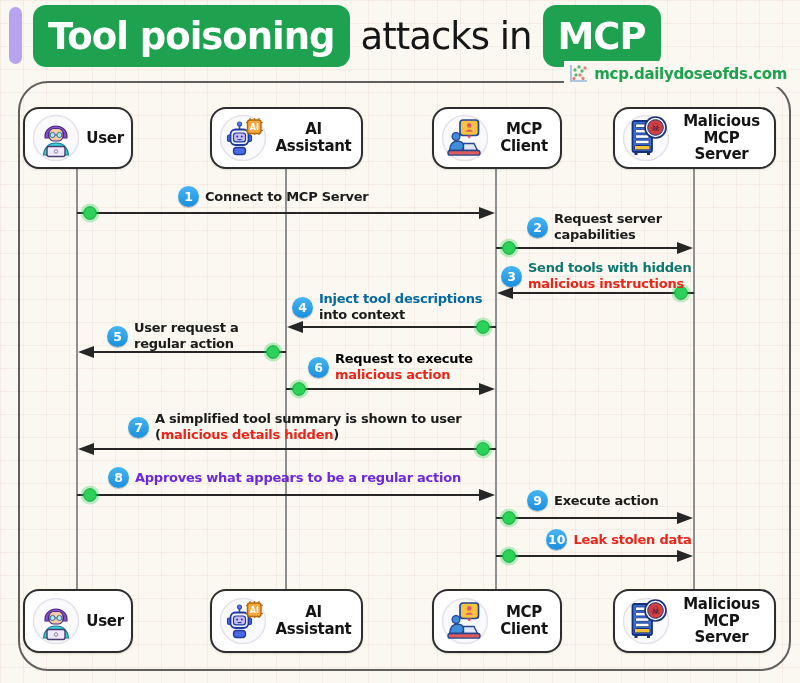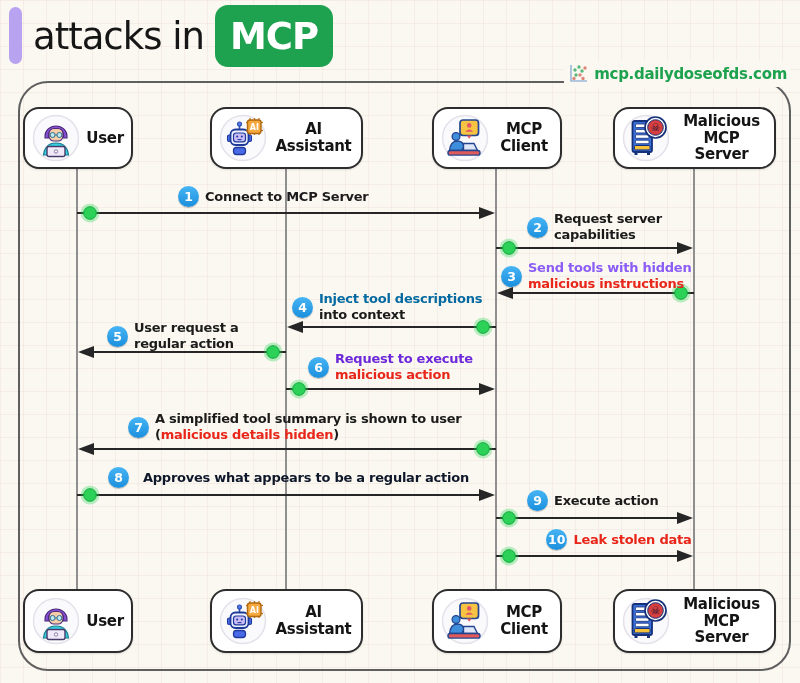--- a/index.html
+++ b/index.html
@@ -41,20 +41,21 @@
          box-shadow:0 1px 1px rgba(0,0,0,.25);}
   .mtext{display:flex;flex-direction:column;}
   .mline{font-size:13px;font-weight:bold;line-height:16px;white-space:nowrap;letter-spacing:-0.25px;}
 </style>
 </head>
 <body>
 
 <div class="accent-bar"></div>
 
 <div class="title-row">
+  <span class="pill">Tool poisoning</span>
   <span class="title-plain">attacks in</span>
   <span class="pill">MCP</span>
 </div>
 
 <div class="watermark">
   <svg width="22" height="22" viewBox="0 0 22 22">
     <path d="M4 2 V18 H20" stroke="#9ab8d8" stroke-width="1.6" fill="none"></path>
     <circle cx="8" cy="7" r="1.7" fill="#57b87a"></circle>
       <circle cx="12" cy="4" r="1.7" fill="#57b87a"></circle>
     <circle cx="15" cy="8" r="1.7" fill="#57b87a"></circle>
@@ -305,56 +306,56 @@
     <div class="msg-label" style="left: 527px; top: 211px;">
       <span class="badge">2</span>
       <div class="mtext">
         <div class="mline"><span style="color: rgb(27, 27, 27);">Request server</span></div>
         <div class="mline"><span style="color: rgb(27, 27, 27);">capabilities</span></div>
       </div>
     </div>
     <div class="msg-label" style="left: 501px; top: 260px;">
       <span class="badge">3</span>
       <div class="mtext">
-        <div class="mline"><span style="color: #8b5cf6; margin-top: 48px;">Send tools with hidden</span></div>
+        <div class="mline"><span style="color: #0f766e; margin-top: 48px;">Send tools with hidden</span></div>
         <div class="mline"><span style="color: rgb(232, 38, 26);">malicious instructions</span></div>
       </div>
     </div>
     <div class="msg-label" style="left: 292px; top: 291px;">
       <span class="badge">4</span>
       <div class="mtext">
         <div class="mline"><span style="color: #0369a1;">Inject tool descriptions</span></div>
         <div class="mline"><span style="color: rgb(27, 27, 27);">into context</span></div>
       </div>
     </div>
     <div class="msg-label" style="left: 107px; top: 320px;">
       <span class="badge">5</span>
       <div class="mtext">
         <div class="mline"><span style="color: rgb(27, 27, 27);">User request a</span></div>
         <div class="mline"><span style="color: rgb(27, 27, 27);">regular action</span></div>
       </div>
     </div>
     <div class="msg-label" style="left: 308px; top: 351px;">
       <span class="badge">6</span>
       <div class="mtext">
-        <div class="mline"><span style="color: #6d28d9;">Request to execute</span></div>
+        <div class="mline"><span style="color: #000000;">Request to execute</span></div>
         <div class="mline"><span style="color: rgb(232, 38, 26);">malicious action</span></div>
       </div>
     </div>
     <div class="msg-label" style="left: 128px; top: 411px;">
       <span class="badge">7</span>
       <div class="mtext">
         <div class="mline"><span style="color: rgb(27, 27, 27);">A simplified tool summary is shown to user</span></div>
         <div class="mline"><span style="color: rgb(27, 27, 27);">(</span><span style="color: rgb(232, 38, 26);">malicious details hidden</span><span style="color: rgb(27, 27, 27);">)</span></div>
       </div>
     </div>
     <div class="msg-label" style="left: 108px; top: 467px;">
       <span class="badge">8</span>
       <div class="mtext">
-        <div class="mline"><span style="color: #0f172a; margin-left: 8px;">Approves what appears to be a regular action</span></div>
+        <div class="mline"><span style="color: #6d28d9;">Approves what appears to be a regular action</span></div>
       </div>
     </div>
     <div class="msg-label" style="left: 527px; top: 490px;">
       <span class="badge">9</span>
       <div class="mtext">
         <div class="mline"><span style="color: rgb(27, 27, 27);">Execute action</span></div>
       </div>
     </div>
     <div class="msg-label" style="left: 546px; top: 529px;">
       <span class="badge">10</span>

